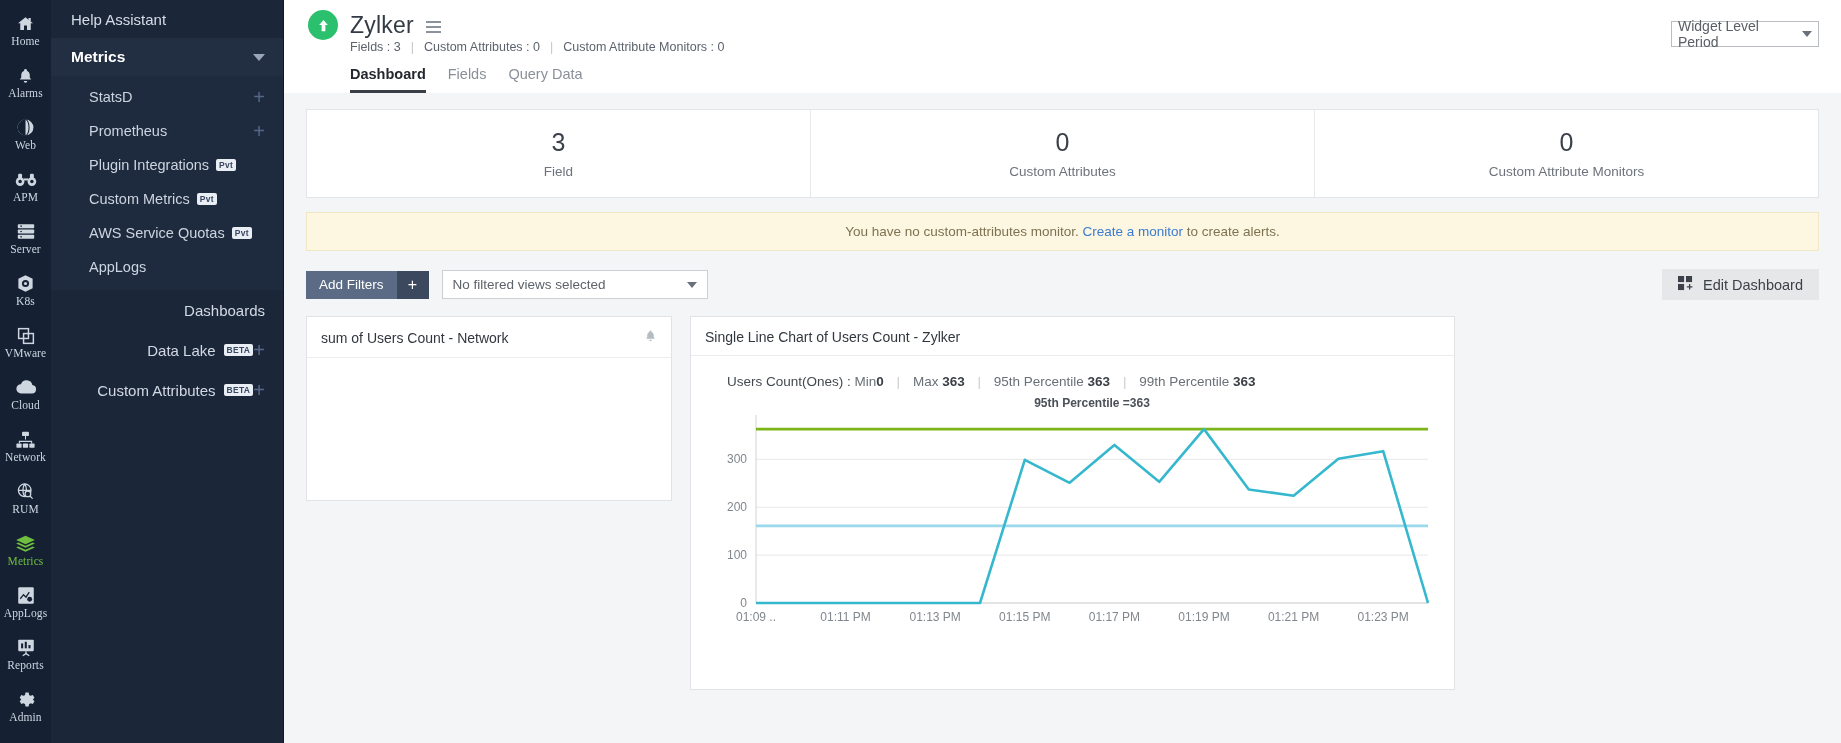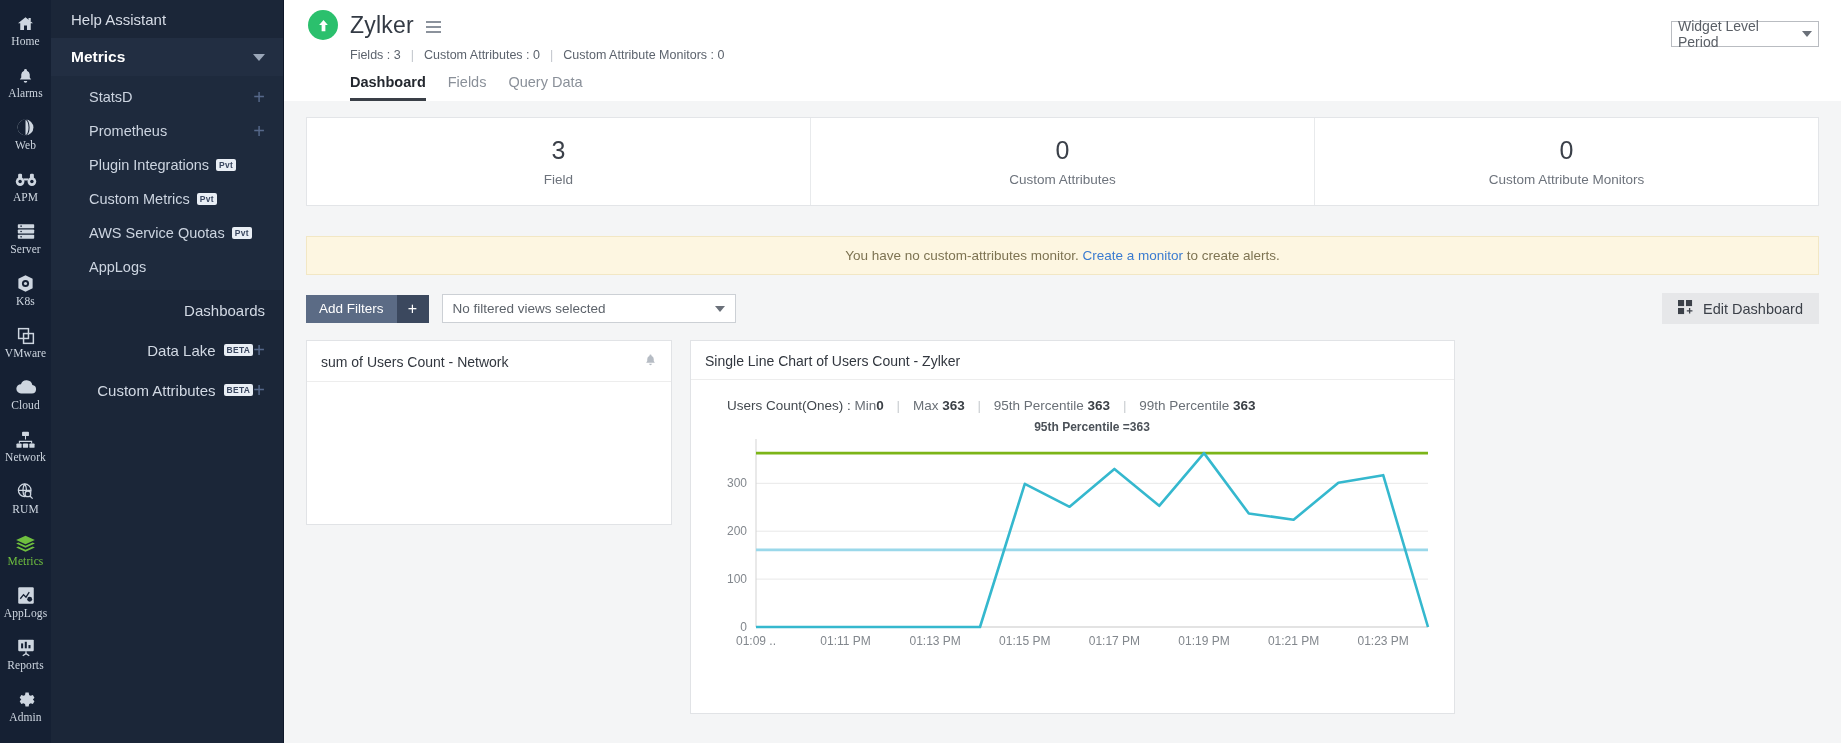--- a/index.html
+++ b/index.html
@@ -72,21 +72,21 @@
   .header-inner { padding: 0 24px; }
   .title-row { display: flex; align-items: center; gap: 12px; }
   .logo-circle {
     width: 30px; height: 30px; border-radius: 50%;
     background: #2bc06d; display:flex; align-items:center; justify-content:center;
   }
   .app-title { font-size: 23px; color: #333a44; font-weight: normal; letter-spacing: .2px; }
   .hamburger { display:flex; flex-direction:column; gap:3px; cursor:pointer; margin-top:3px; }
   .hamburger span { display:block; width:15px; height:2px; background:#8b929c; }
   .meta-row {
-    margin-top: 8px; margin-left: 42px;
+    margin-top: 0; margin-left: 42px;
     font-size: 12.5px; color: #5c636d;
     display: flex; align-items: center; gap: 0;
   }
   .meta-sep { color: #c2c6cc; margin: 0 10px; }
   .tabs { display: flex; gap: 22px; margin-left: 42px; margin-top: 12px; }
   .tab {
     font-size: 14.5px; color: #8a9099; padding-bottom: 8px;
     cursor: pointer; border-bottom: 3px solid transparent;
   }
   .tab.active { color: #23272e; font-weight: bold; border-bottom-color: #3a3f47; }
@@ -107,34 +107,34 @@
   }
   .stat {
     flex: 1; padding: 16px 0 18px; text-align: center;
     border-right: 1px solid #e8eaec;
   }
   .stat:last-child { border-right: none; }
   .stat-value { font-size: 25px; color: #3b4049; line-height: 32px; }
   .stat-label { font-size: 13.5px; color: #6d737c; margin-top: 6px; }
 
   .alert-bar {
-    margin-top: 30px; background: #fdf6e1; border: 1px solid #f2e7c4;
+    margin-top: 14px; background: #fdf6e1; border: 1px solid #f2e7c4;
     padding: 11px 0; text-align: center; font-size: 13.5px; color: #7d7352;
   }
   .alert-bar a { color: #3a7bd0; text-decoration: none; cursor: pointer; }
 
   .filter-row { margin-top: 18px; display: flex; align-items: center; }
   .add-filters {
     display: flex; align-items: center; height: 28px;
     font-size: 13.5px; cursor: pointer;
   }
   .add-filters .lbl { background: #5b6b85; color: #fff; padding: 0 13px; line-height: 28px; }
   .add-filters .pls { background: #3b485e; color: #fff; width: 32px; text-align:center; line-height: 28px; font-size: 16px; }
   .views-select {
-    margin-left: 13px; width: 294px; height: 29px;
+    margin-left: 13px; width: 266px; height: 29px;
     border: 1px solid #ccd0d5; background:#fff;
     display:flex; align-items:center; padding: 0 10px;
     font-size: 13.5px; color: #5d636b; cursor: pointer;
   }
   .views-select .vcaret { margin-left:auto; width:0;height:0;border-left:5px solid transparent;border-right:5px solid transparent;border-top:6px solid #6a7079; }
   .edit-dash {
     margin-left: auto; height: 31px; background: #e6e7e9;
     display:flex; align-items:center; gap:10px; padding: 0 16px;
     font-size: 14.5px; color: #3c4149; cursor: pointer;
   }

